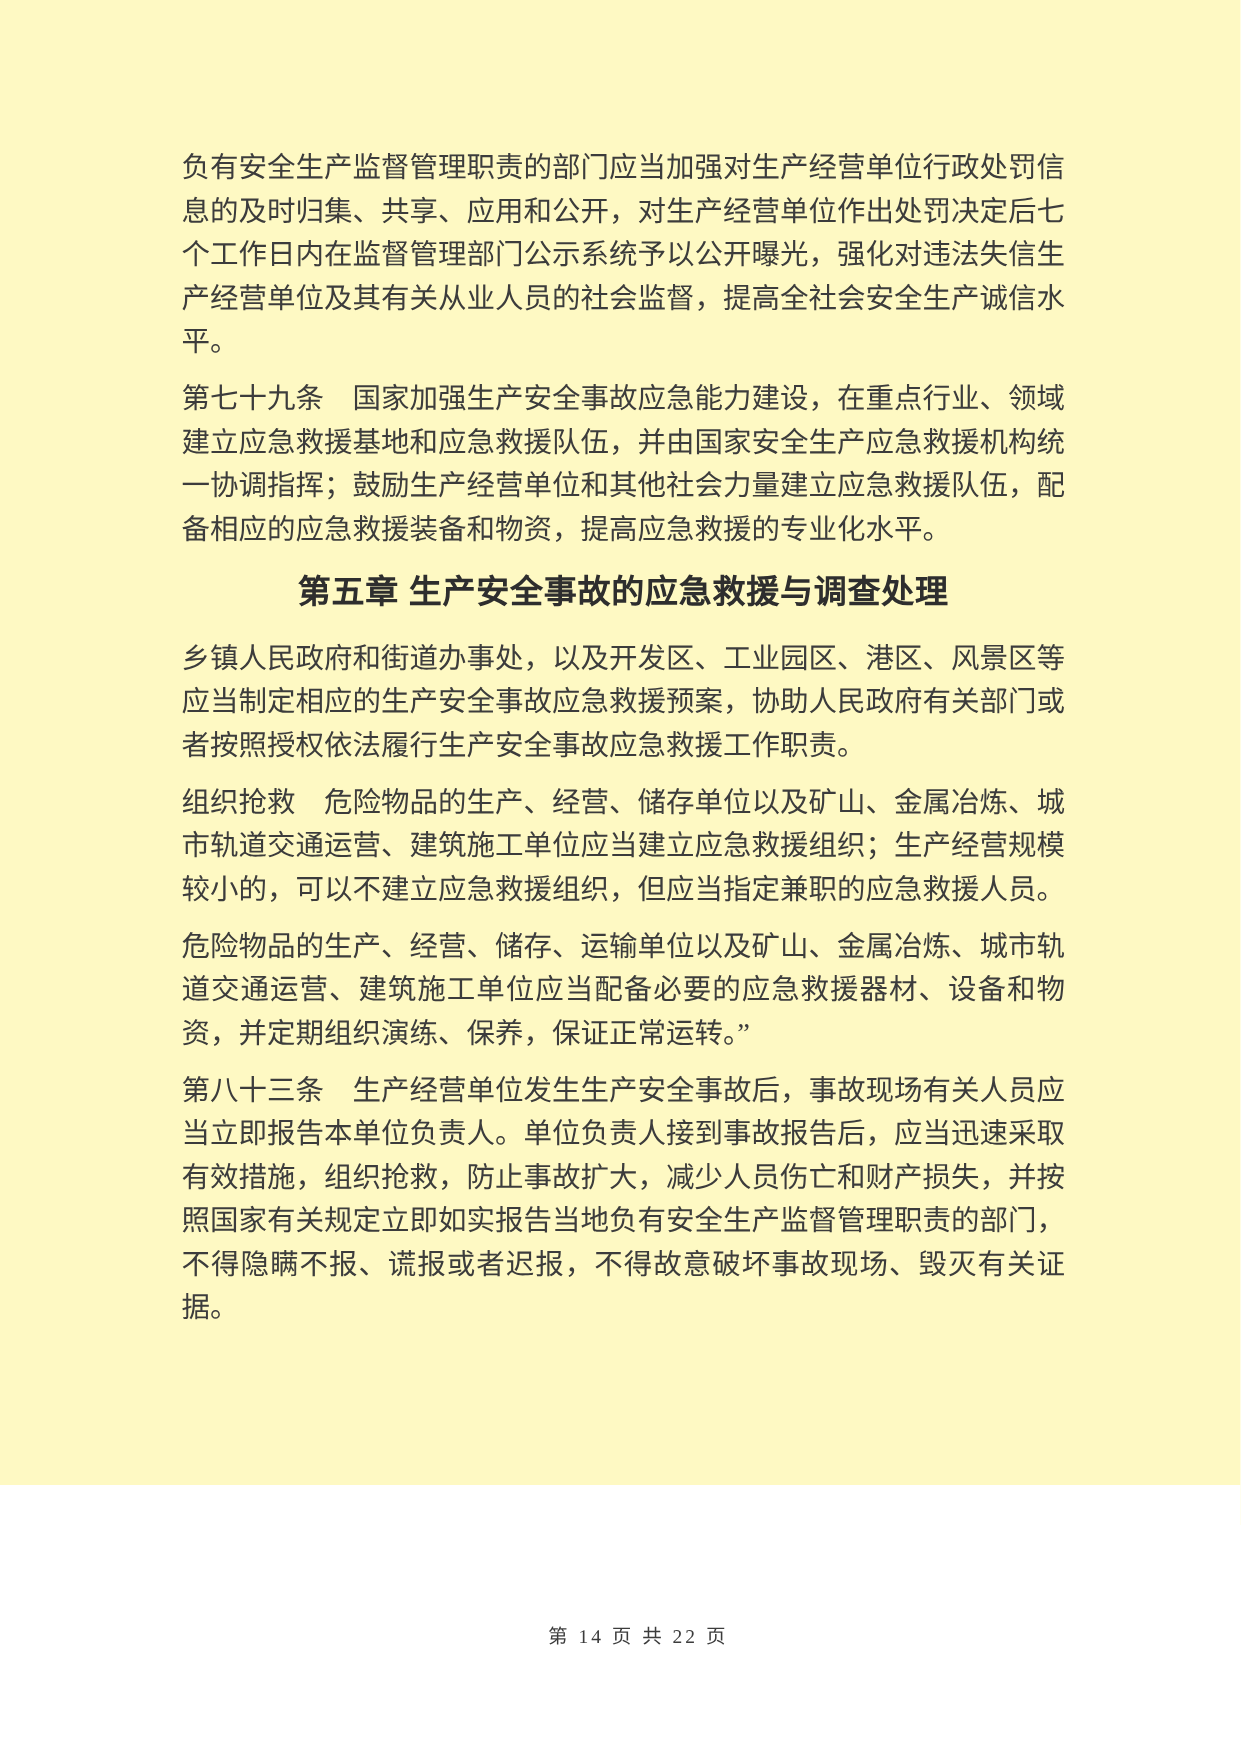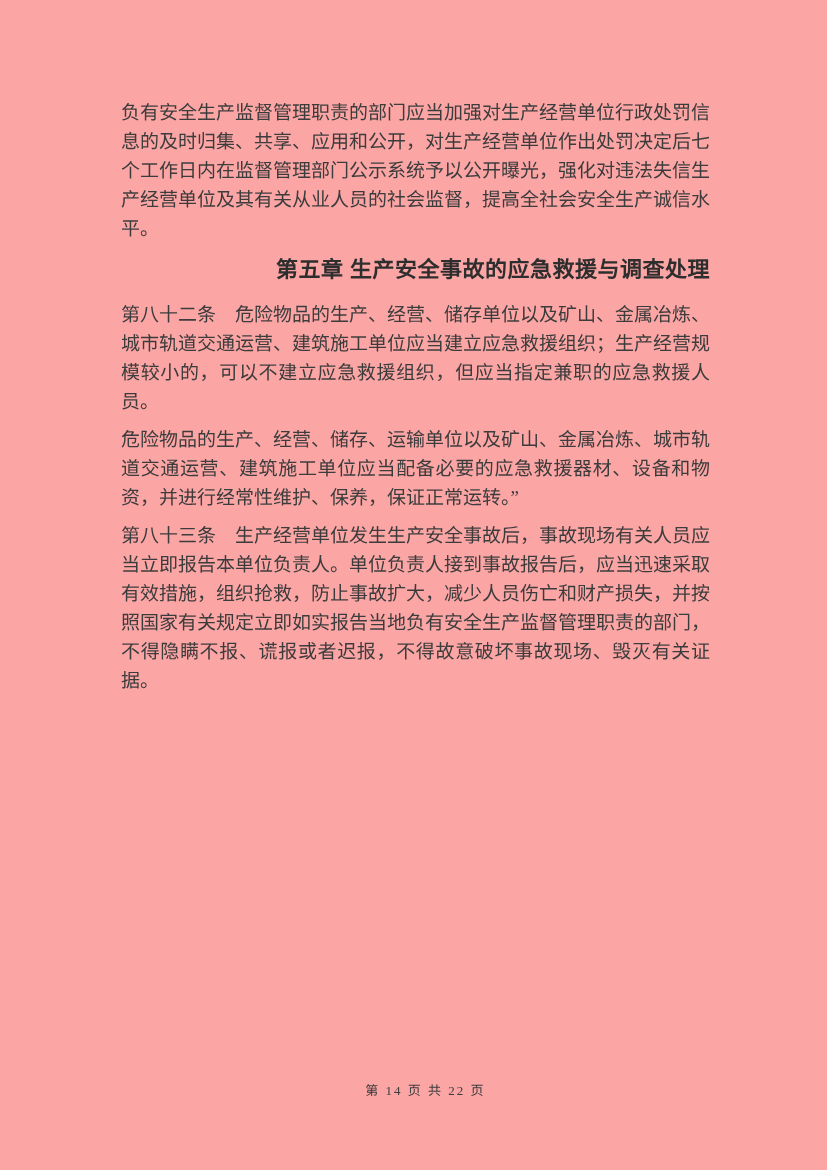--- a/index.html
+++ b/index.html
@@ -11,39 +11,39 @@
     width: 827px;
     height: 1170px;
     position: relative;
     font-family: "Liberation Serif", "DejaVu Serif", serif;
     color: #3c3c3c;
     overflow: hidden;
   }
   .page {
     box-sizing: border-box;
     width: 827px;
-    height: 1170px;
+    height: 990px;
     padding: 98px 117px 0 121px;
     position: relative;
-    background: #fca5a5;
+    background: #fef9c3;
   }
   .para {
     font-size: 19px;
     line-height: 29px;
     text-align: justify;
     text-justify: inter-ideograph;
     margin: 0 0 9px 0;
     word-break: break-all;
   }
   .chapter-heading {
     font-family: "Liberation Sans", "DejaVu Sans", sans-serif;
     font-size: 22px;
     font-weight: bold;
     color: #2e2e2e;
-    text-align: right;
+    text-align: center;
     line-height: 36px;
     margin: 4px 0 12px 0;
     letter-spacing: 0.5px;
   }
   .footer {
     position: absolute;
     top: 1080px;
     left: 0;
     width: 827px;
     text-align: center;
@@ -52,22 +52,24 @@
     letter-spacing: 2px;
     padding-left: 12px;
   }
 </style>
 </head>
 <body>
 
 <div class="page">
 
   <p class="para">负有安全生产监督管理职责的部门应当加强对生产经营单位行政处罚信息的及时归集、共享、应用和公开，对生产经营单位作出处罚决定后七个工作日内在监督管理部门公示系统予以公开曝光，强化对违法失信生产经营单位及其有关从业人员的社会监督，提高全社会安全生产诚信水平。</p>
+  <p class="para">第七十九条　国家加强生产安全事故应急能力建设，在重点行业、领域建立应急救援基地和应急救援队伍，并由国家安全生产应急救援机构统一协调指挥；鼓励生产经营单位和其他社会力量建立应急救援队伍，配备相应的应急救援装备和物资，提高应急救援的专业化水平。</p>
 
   <h1 class="chapter-heading">第五章 生产安全事故的应急救援与调查处理</h1>
 
-  <p class="para">第八十二条　危险物品的生产、经营、储存单位以及矿山、金属冶炼、城市轨道交通运营、建筑施工单位应当建立应急救援组织；生产经营规模较小的，可以不建立应急救援组织，但应当指定兼职的应急救援人员。</p>
-  <p class="para">危险物品的生产、经营、储存、运输单位以及矿山、金属冶炼、城市轨道交通运营、建筑施工单位应当配备必要的应急救援器材、设备和物资，并进行经常性维护、保养，保证正常运转。”</p>
+  <p class="para">乡镇人民政府和街道办事处，以及开发区、工业园区、港区、风景区等应当制定相应的生产安全事故应急救援预案，协助人民政府有关部门或者按照授权依法履行生产安全事故应急救援工作职责。</p>
+  <p class="para">组织抢救　危险物品的生产、经营、储存单位以及矿山、金属冶炼、城市轨道交通运营、建筑施工单位应当建立应急救援组织；生产经营规模较小的，可以不建立应急救援组织，但应当指定兼职的应急救援人员。</p>
+  <p class="para">危险物品的生产、经营、储存、运输单位以及矿山、金属冶炼、城市轨道交通运营、建筑施工单位应当配备必要的应急救援器材、设备和物资，并定期组织演练、保养，保证正常运转。”</p>
   <p class="para">第八十三条　生产经营单位发生生产安全事故后，事故现场有关人员应当立即报告本单位负责人。单位负责人接到事故报告后，应当迅速采取有效措施，组织抢救，防止事故扩大，减少人员伤亡和财产损失，并按照国家有关规定立即如实报告当地负有安全生产监督管理职责的部门，不得隐瞒不报、谎报或者迟报，不得故意破坏事故现场、毁灭有关证据。</p>
 
   <div class="footer">第 14 页 共 22 页</div>
 
 </div>
 
 </body></html>

